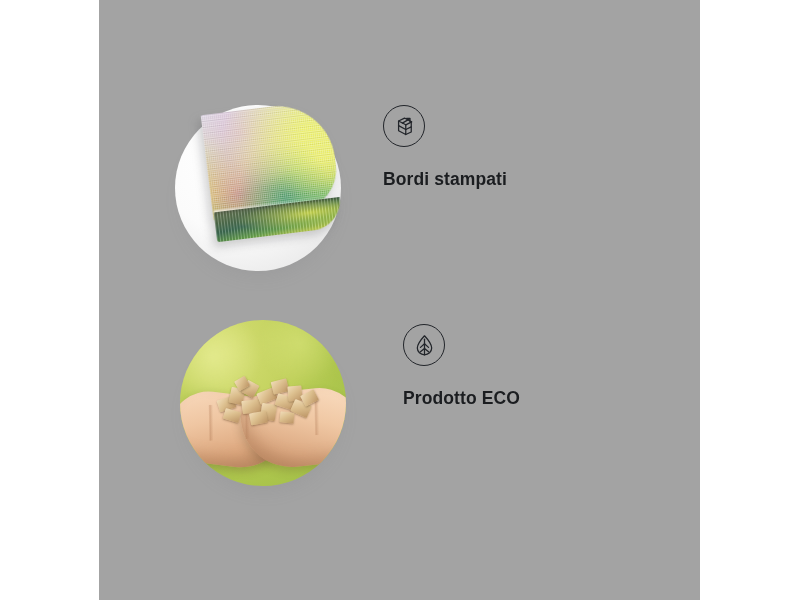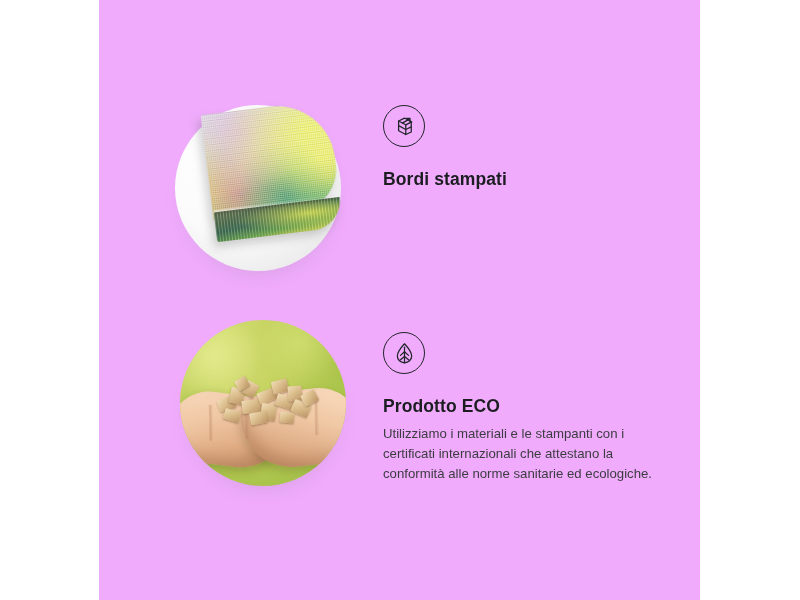--- a/index.html
+++ b/index.html
@@ -21,21 +21,21 @@
     background: #ffffff;
   }
 
   
   .panel {
     position: absolute;
     left: 99px;
     top: 0;
     width: 601px;
     height: 600px;
-    background: #f0abfc;
+    background: #a3a3a3;
   }
 
   
   .feature {
     position: absolute;
     left: 0;
     width: 601px;
   }
   .feature-printed { top: 85px; height: 210px; }
   .feature-eco     { top: 300px; height: 215px; }
@@ -233,21 +233,21 @@
   }
 
   
   .textcol {
     position: absolute;
     left: 284px;
     top: 0;
     width: 290px;
   }
   .textcol-printed { top: 20px; }
-  .textcol-eco     { top: 32px; }
+  .textcol-eco     { top: 24px; margin-left: 20px; }
 
   .badge {
     width: 42px;
     height: 42px;
     border-radius: 50%;
     border: 1.4px solid #22252a;
     display: flex;
     align-items: center;
     justify-content: center;
     box-sizing: border-box;
@@ -340,18 +340,17 @@
           <svg width="27" height="27" viewBox="0 0 32 32" fill="none" stroke="#22252a" stroke-width="1.5" stroke-linecap="round" stroke-linejoin="round">
             <path d="M16 4.5 C10 11 7.5 15 7.5 19 C7.5 23.4 11.3 27 16 27 C20.7 27 24.5 23.4 24.5 19 C24.5 15 22 11 16 4.5 Z"></path>
             <path d="M16 8.5 L16 27"></path>
             <path d="M16 14 L11.2 18.2"></path>
             <path d="M16 14 L20.8 18.2"></path>
             <path d="M16 19.5 L11.2 23.4"></path>
             <path d="M16 19.5 L20.8 23.4"></path>
           </svg>
         </div>
         <h3 class="feature-title">Prodotto ECO</h3>
-        <p class="feature-desc">Utilizziamo i materiali e le stampanti con i certificati internazionali che attestano la conformità alle norme sanitarie ed ecologiche.</p>
       </div>
     </div>
 
   </div>
 </div>
 
 </body></html>

